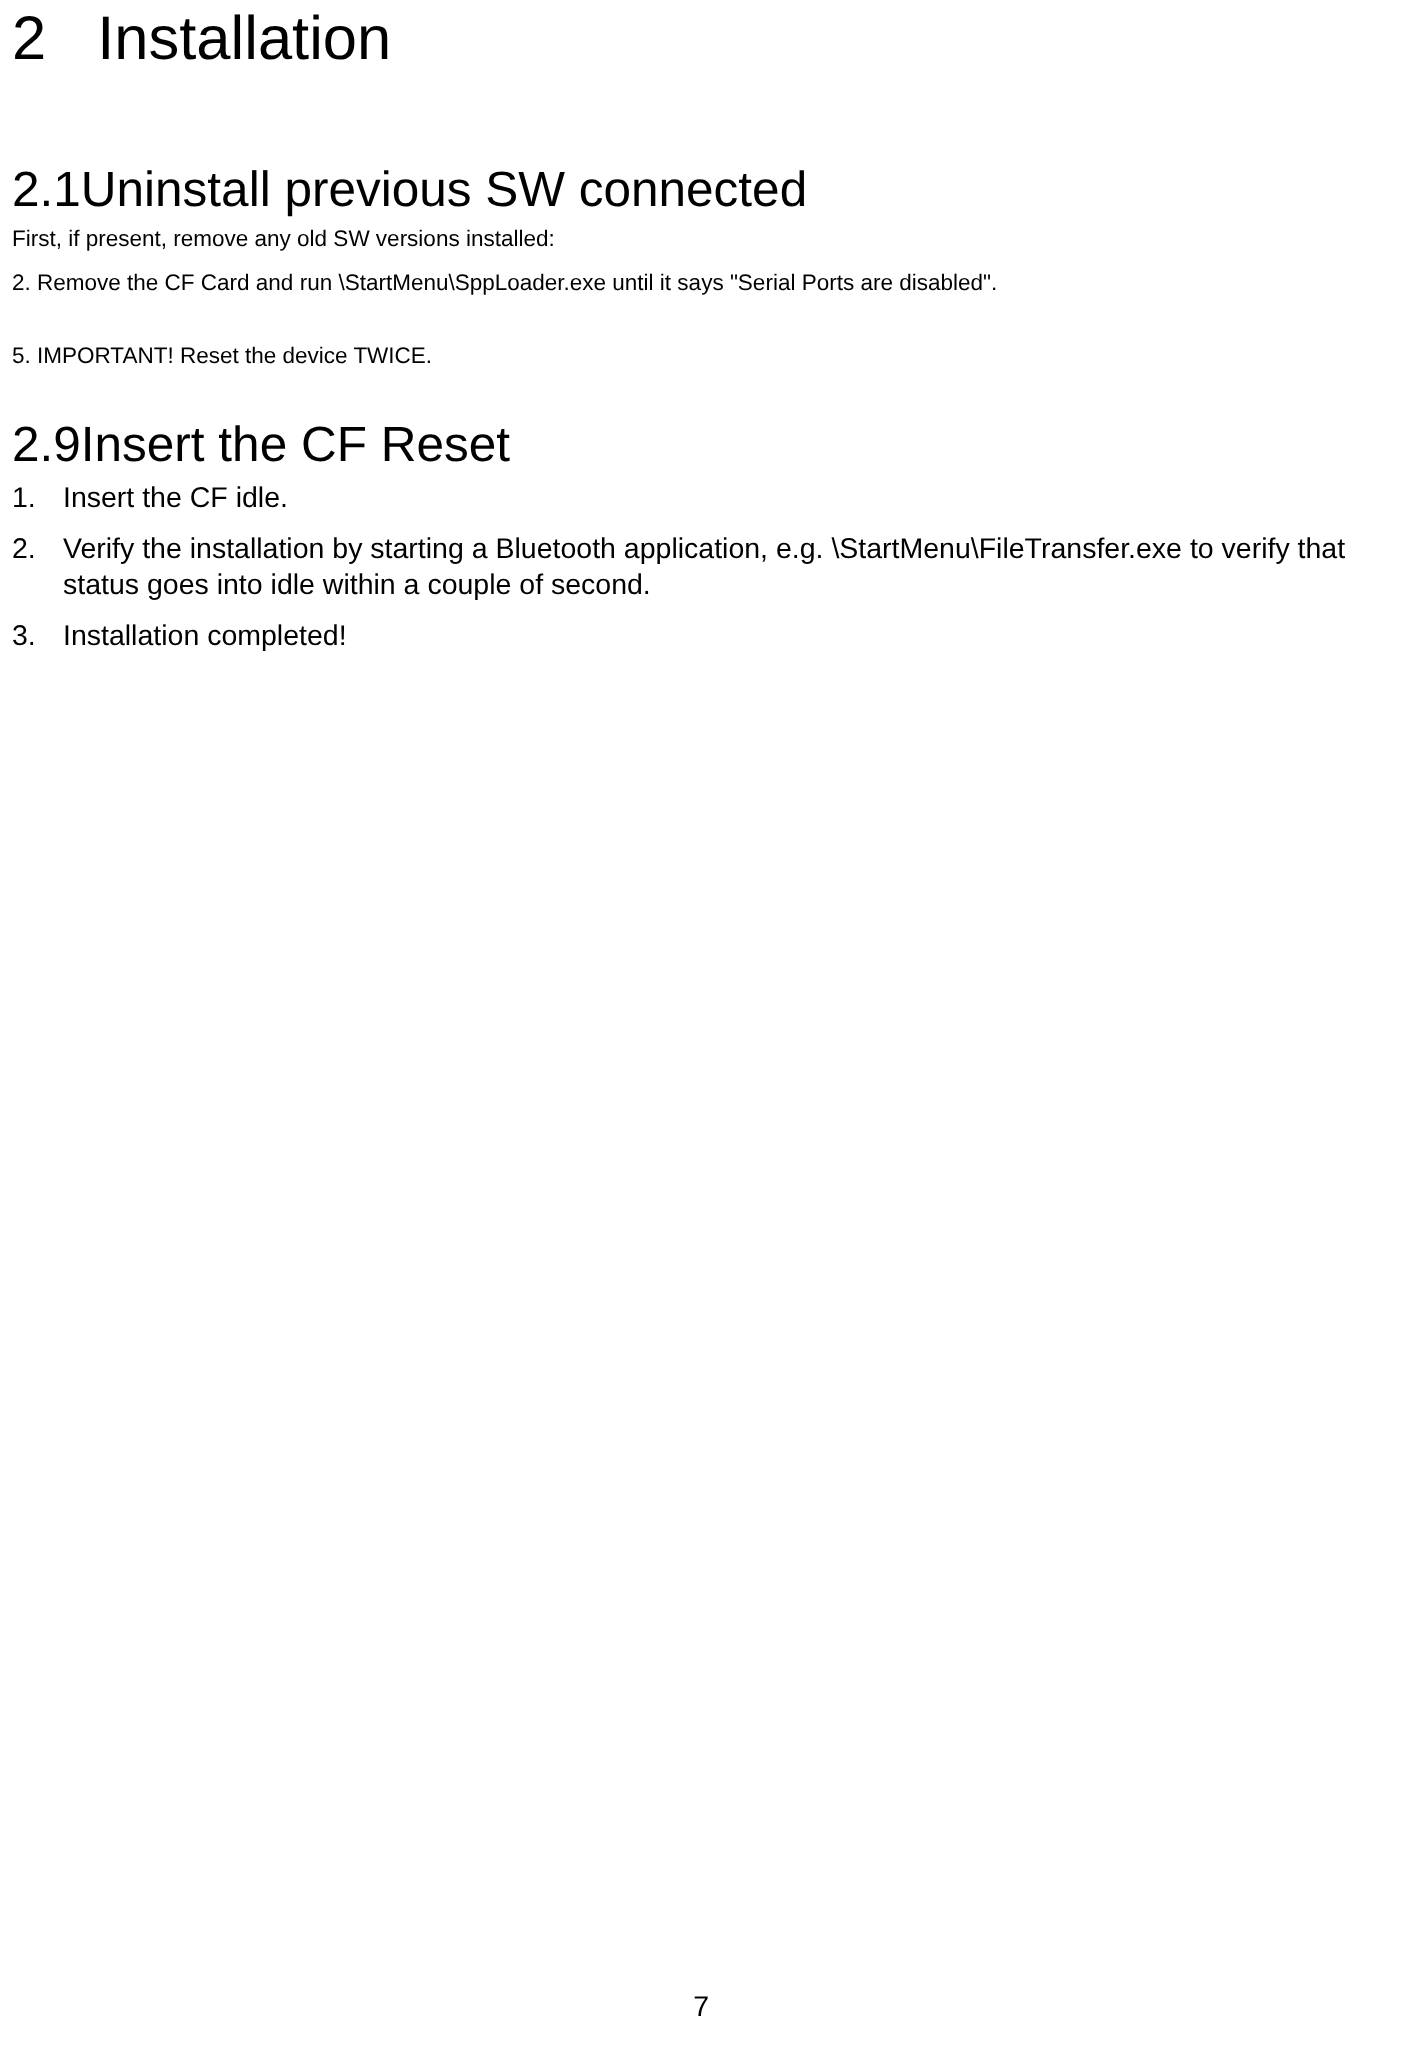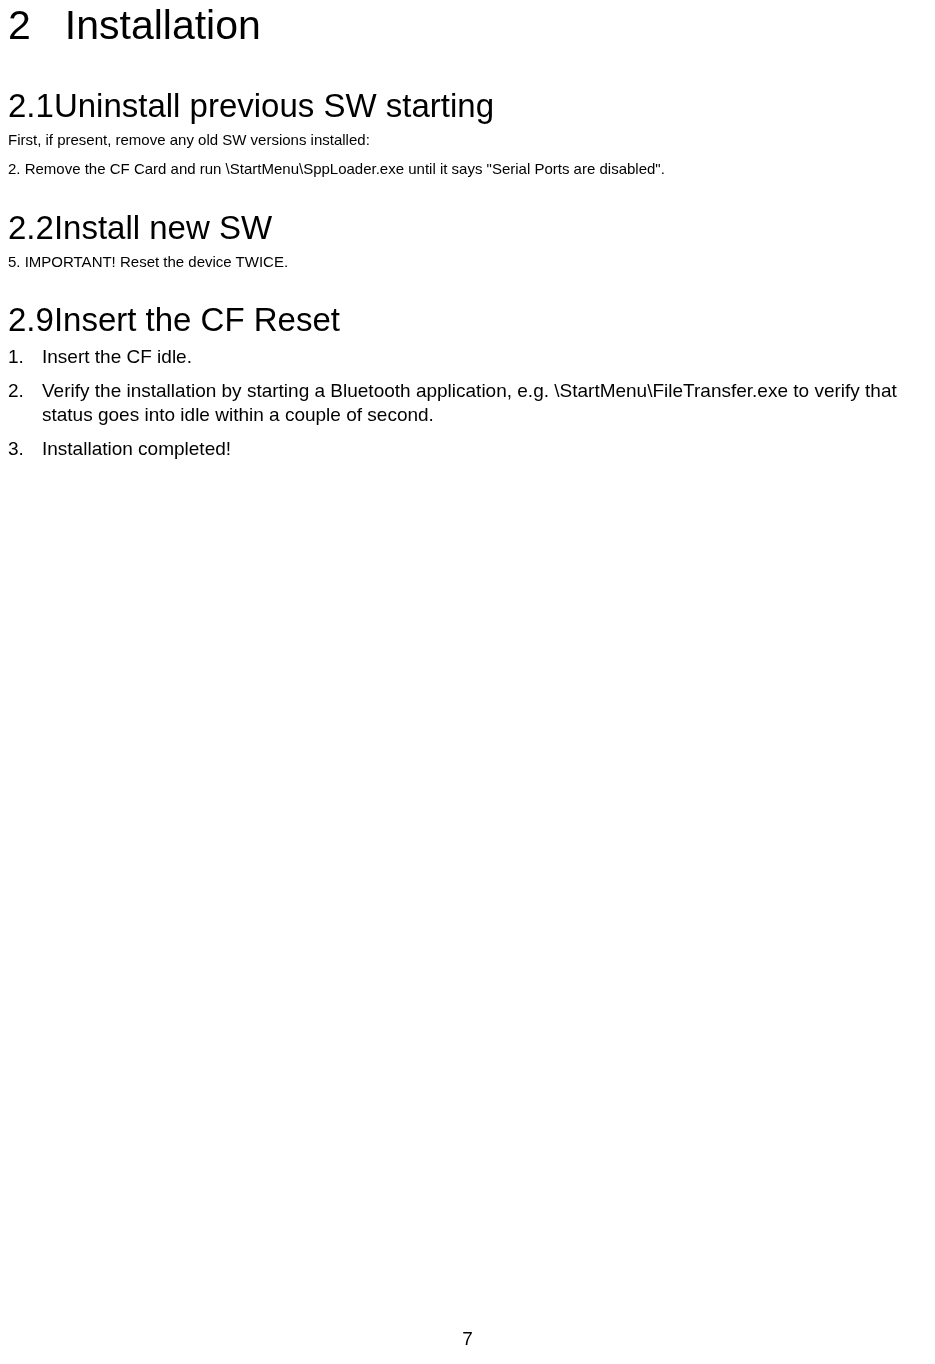--- a/index.html
+++ b/index.html
@@ -15,21 +15,21 @@
       min-height: 1364px;
       position: relative;
       padding: 0 8px;
     }
     .page-content {
       padding-top: 2px;
     }
     h1 {
       font-size: 41px;
       font-weight: normal;
-      margin-bottom: 38px;
+      margin-bottom: 58px;
       letter-spacing: 0px;
     }
     h1 .chapter-num {
       display: inline-block;
       margin-right: 34px;
     }
     h2 {
       font-size: 33px;
       font-weight: normal;
       margin-bottom: 6px;
@@ -77,30 +77,27 @@
 <body>
 
 <div class="page-content">
 
   <h1>
     <span class="chapter-num">2</span><span>Installation</span>
   </h1>
 
   <div class="section">
     <h2>
-      <span class="section-num">2.1</span><span>Uninstall previous SW starting</span>
+      <span class="section-num">2.1</span><span>Uninstall previous SW connected</span>
     </h2>
     <p class="body-text">First, if present, remove any old SW versions installed:</p>
     <p class="body-text">2. Remove the CF Card and run \StartMenu\SppLoader.exe until it says "Serial Ports are disabled".</p>
   </div>
 
   <div class="section">
-    <h2>
-      <span class="section-num">2.2</span><span>Install new SW</span>
-    </h2>
     <p class="body-text">5. IMPORTANT! Reset the device TWICE.</p>
   </div>
 
   <div class="section">
     <h2>
       <span class="section-num">2.9</span><span>Insert the CF Reset</span>
     </h2>
     <ol class="numbered-list">
       <li>
         <span class="list-num">1.</span>

